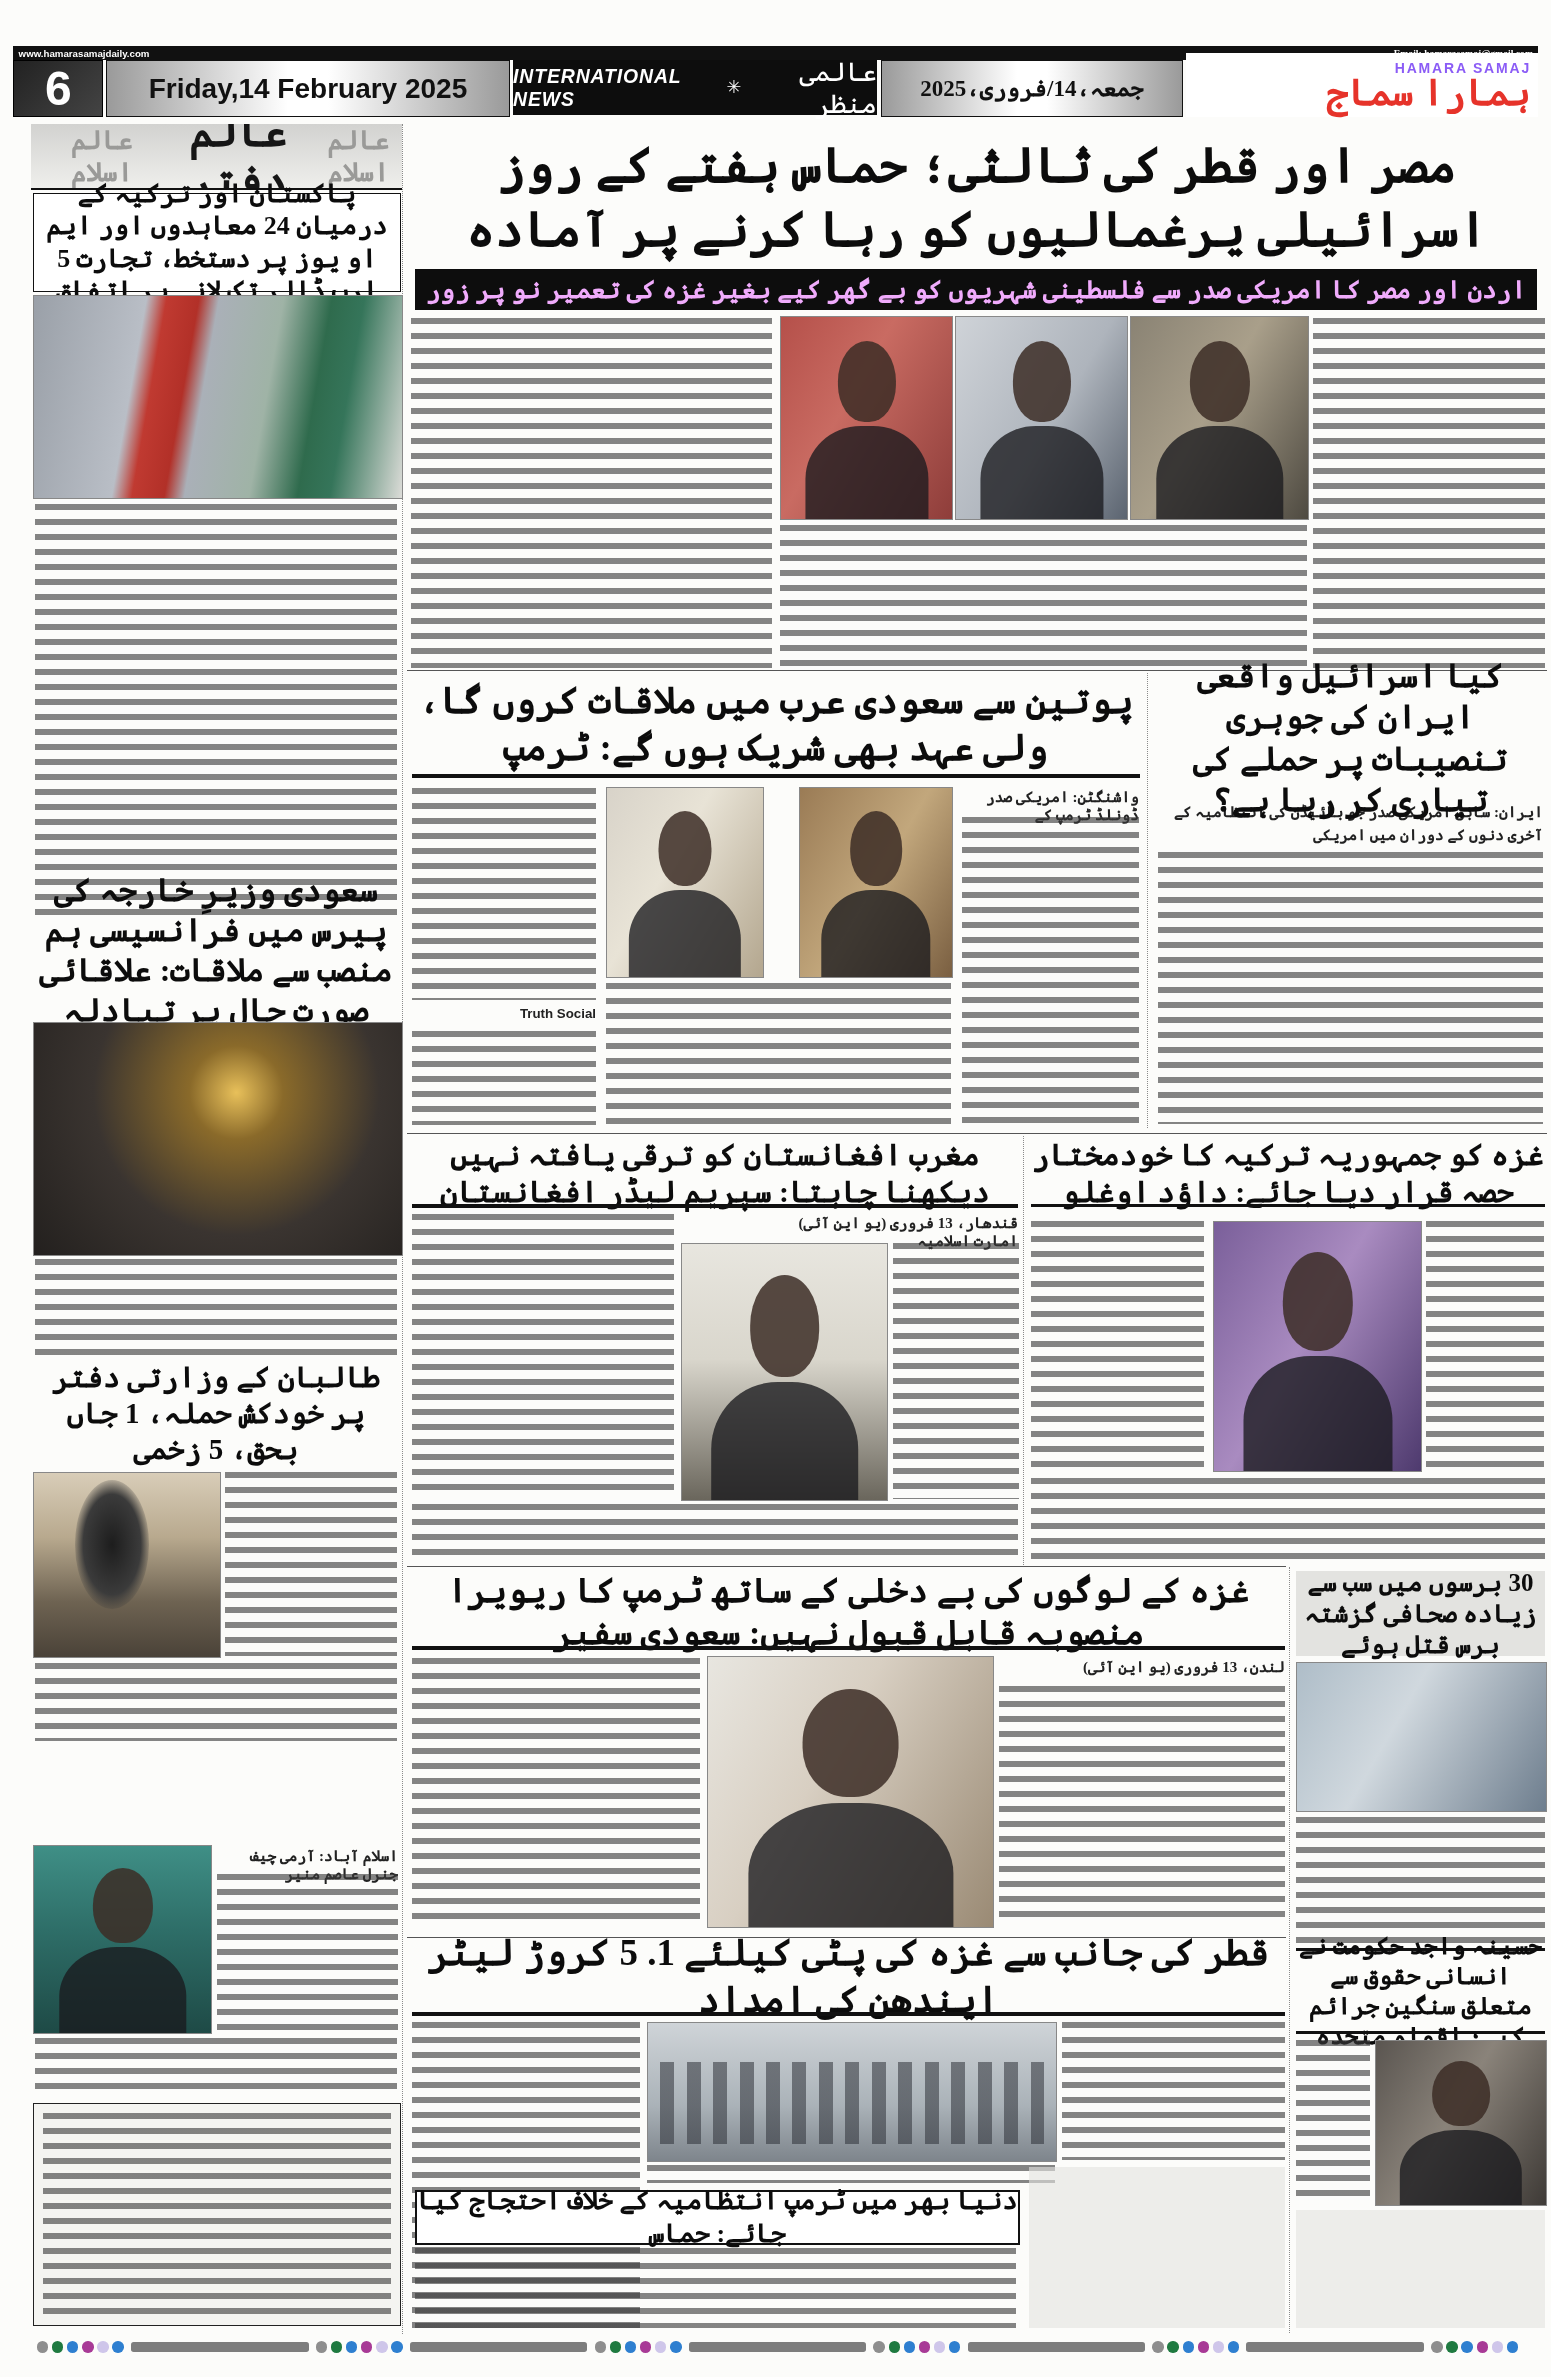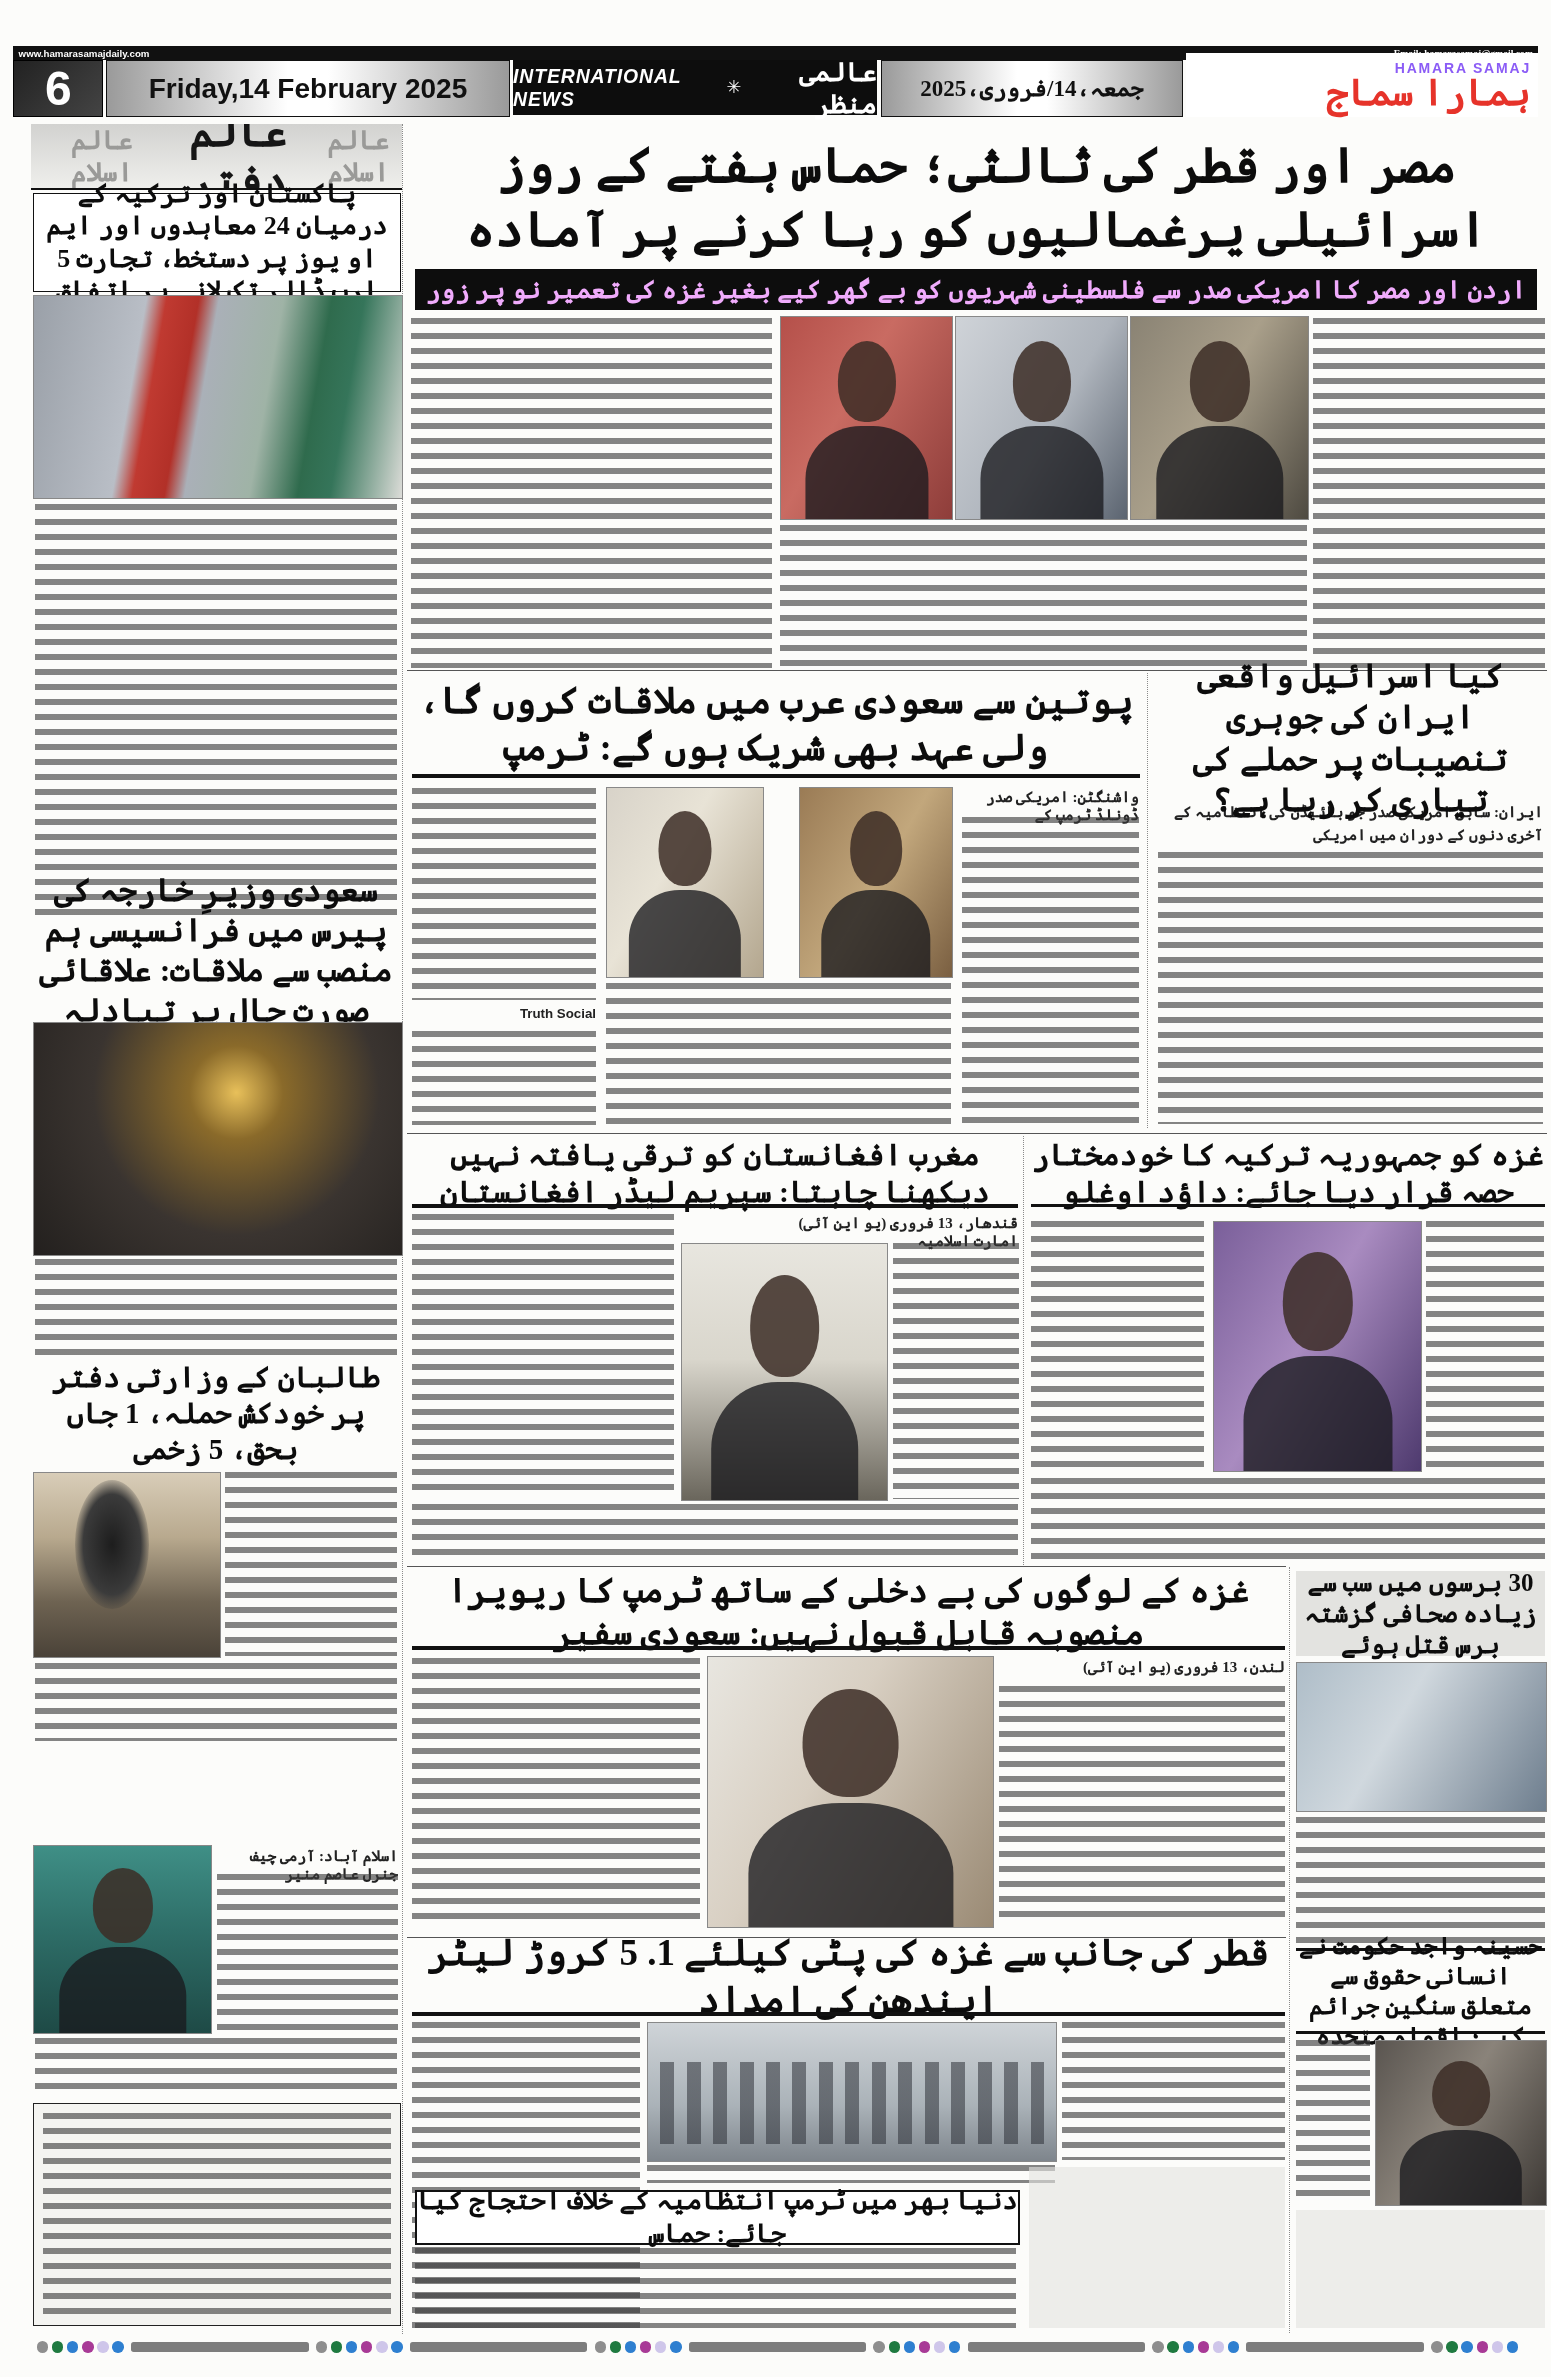--- a/index.html
+++ b/index.html
@@ -57,21 +57,21 @@
     <span>6</span>
   </div>
 
   <div class="abs hdr-grad" style="left:106px;top:60px;width:402px;height:55px;display:flex;align-items:center;justify-content:center;font-family:'Liberation Sans',sans-serif;font-size:28px;font-weight:bold;color:#111;">
     <span>Friday,14 February 2025</span>
   </div>
 
   <div class="abs" style="left:513px;top:60px;width:364px;height:55px;background:#0d0d0d;color:#fff;display:flex;align-items:center;justify-content:center;gap:8.8px;">
     <span style="font-family:'Liberation Sans',sans-serif;font-size:19.4px;font-weight:bold;font-style:italic;letter-spacing:0.9px;">INTERNATIONAL NEWS</span>
     <span style="font-size:17.7px;">✳</span>
-    <span class="urdu" style="font-size:26.5px;font-weight:bold;">عالمی منظر</span>
+    <span class="urdu" style="font-size:26.5px;font-weight:normal;">عالمی منظر</span>
   </div>
 
   <div class="abs hdr-grad urdu" style="left:881px;top:60px;width:300px;height:55px;display:flex;align-items:center;justify-content:center;font-size:23px;font-weight:bold;color:#111;">
     <span>جمعہ،14/فروری،2025</span>
   </div>
 
   <div class="abs" style="left:1186px;top:53px;width:352px;height:64px;background:#fff;display:flex;flex-direction:column;align-items:flex-end;justify-content:center;padding-right:7px;box-sizing:border-box;">
     <span style="font-family:'Liberation Sans',sans-serif;font-size:14px;font-weight:bold;color:#8b5cf6;letter-spacing:1.8px;">HAMARA SAMAJ</span>
     <span class="urdu" style="font-size:37px;font-weight:bold;color:#e6332a;line-height:.9;">ہمارا سماج</span>
   </div>

